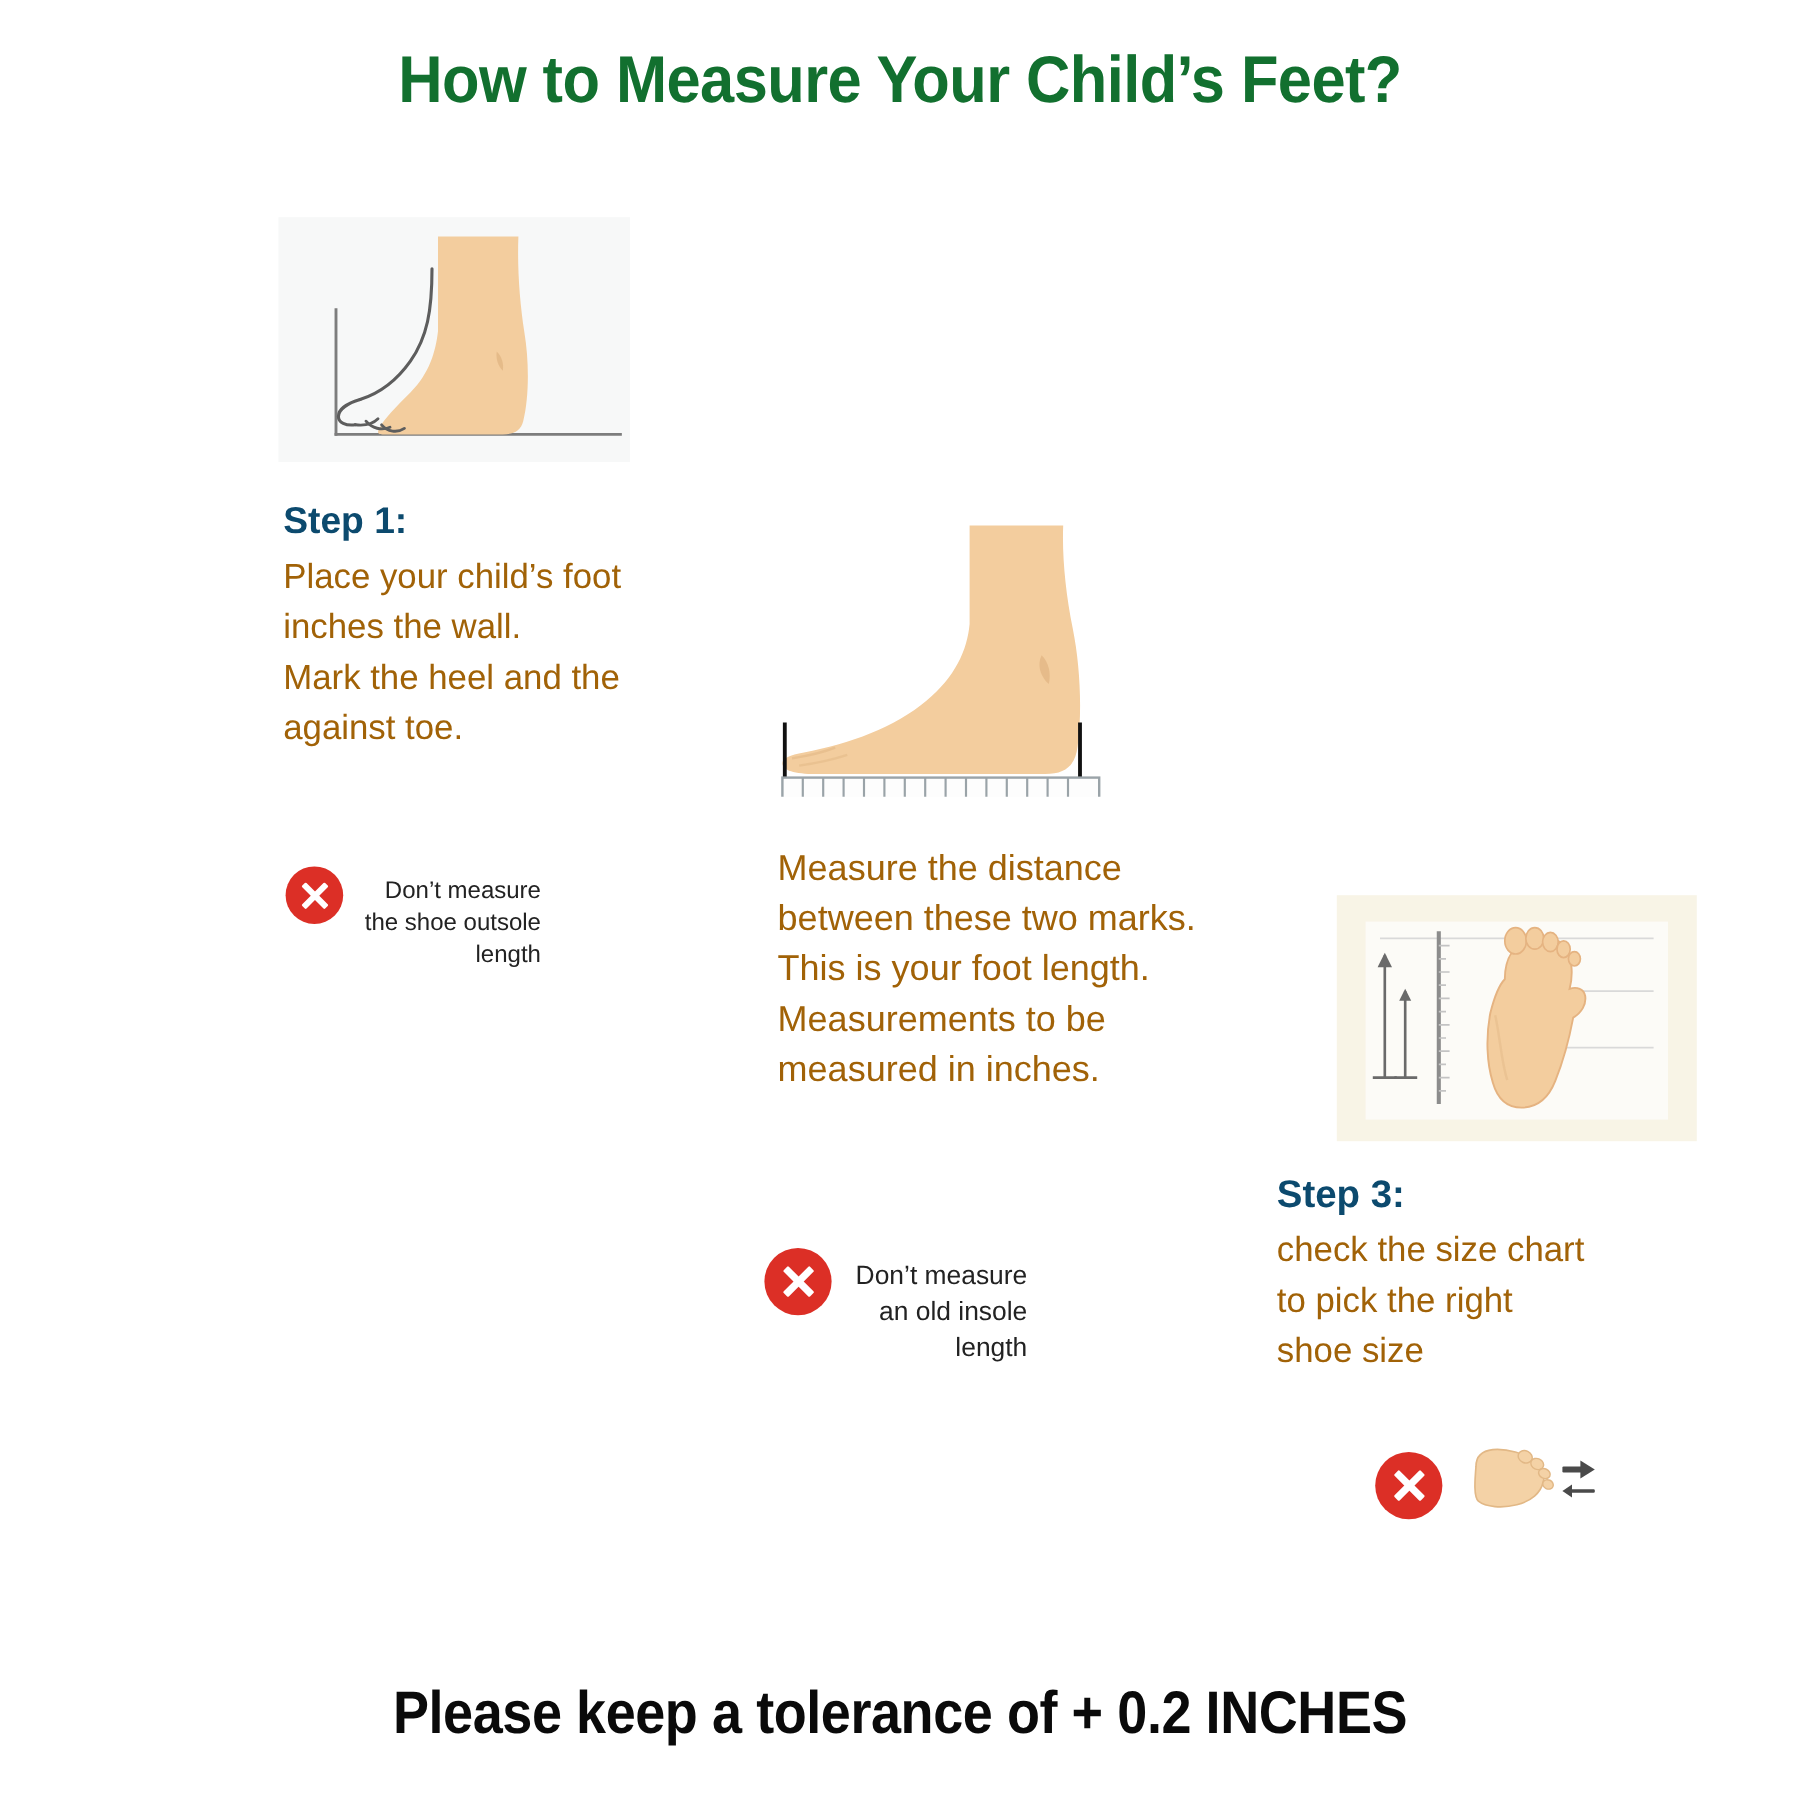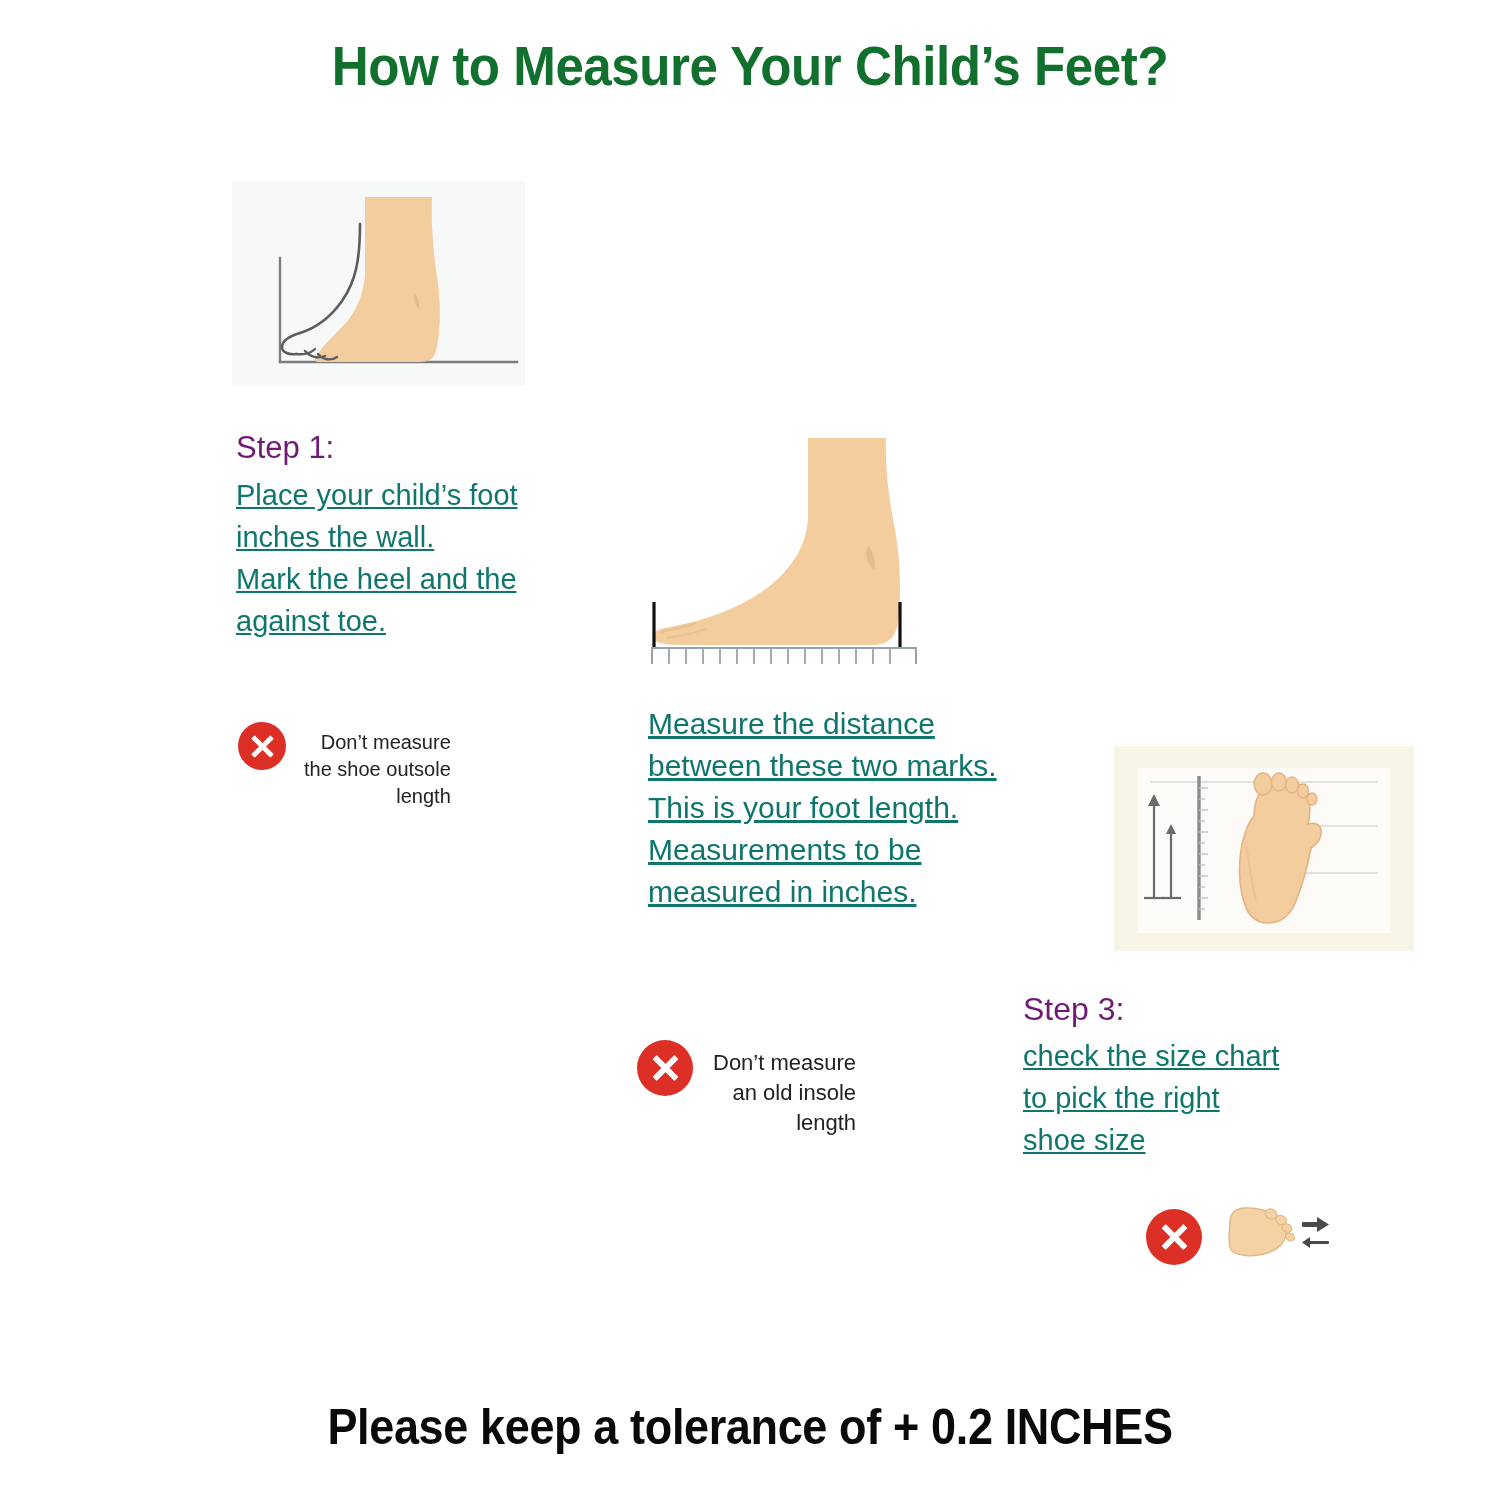--- a/index.html
+++ b/index.html
@@ -31,40 +31,38 @@
     text-align:center;
     font-weight:bold;
     font-size:50px;
     color:#0a0a0a;
     letter-spacing:-0.4px;
     transform:scaleX(0.90);
   }
 
   
   .step-head{
-    font-weight:normal;
-    color:#701a75;
-    margin-top:14px;
+    font-weight:bold;
+    color:#0c4a6e;
   }
   .step-body{
-    color:#0f766e;
+    color:#a16207;
     font-weight:400;
-    text-decoration:underline;
   }
   .step-body p{margin:0;}
 
   #step1-text{position:absolute;left:236px;top:414px;width:330px;}
   #step1-text .step-head{font-size:31px;line-height:40px;margin-bottom:6px;}
   #step1-text .step-body{font-size:29px;line-height:42px;}
 
   #step2-text{position:absolute;left:648px;top:703px;width:440px;}
   #step2-text .step-head{font-size:34px;line-height:46px;margin-bottom:4px;}
   #step2-text .step-body{font-size:30px;line-height:42px;}
 
-  #step3-text{position:absolute;left:1023px;top:973px;width:340px;}
+  #step3-text{position:absolute;left:1064px;top:973px;width:340px;}
   #step3-text .step-head{font-size:32px;line-height:44px;margin-bottom:4px;}
   #step3-text .step-body{font-size:29px;line-height:42px;}
 
   
   .warn{position:absolute;display:flex;align-items:flex-start;text-align:right;}
   .warn .circle{
     flex:0 0 auto;
     border-radius:50%;
     background:#dc2f26;
     position:relative;

